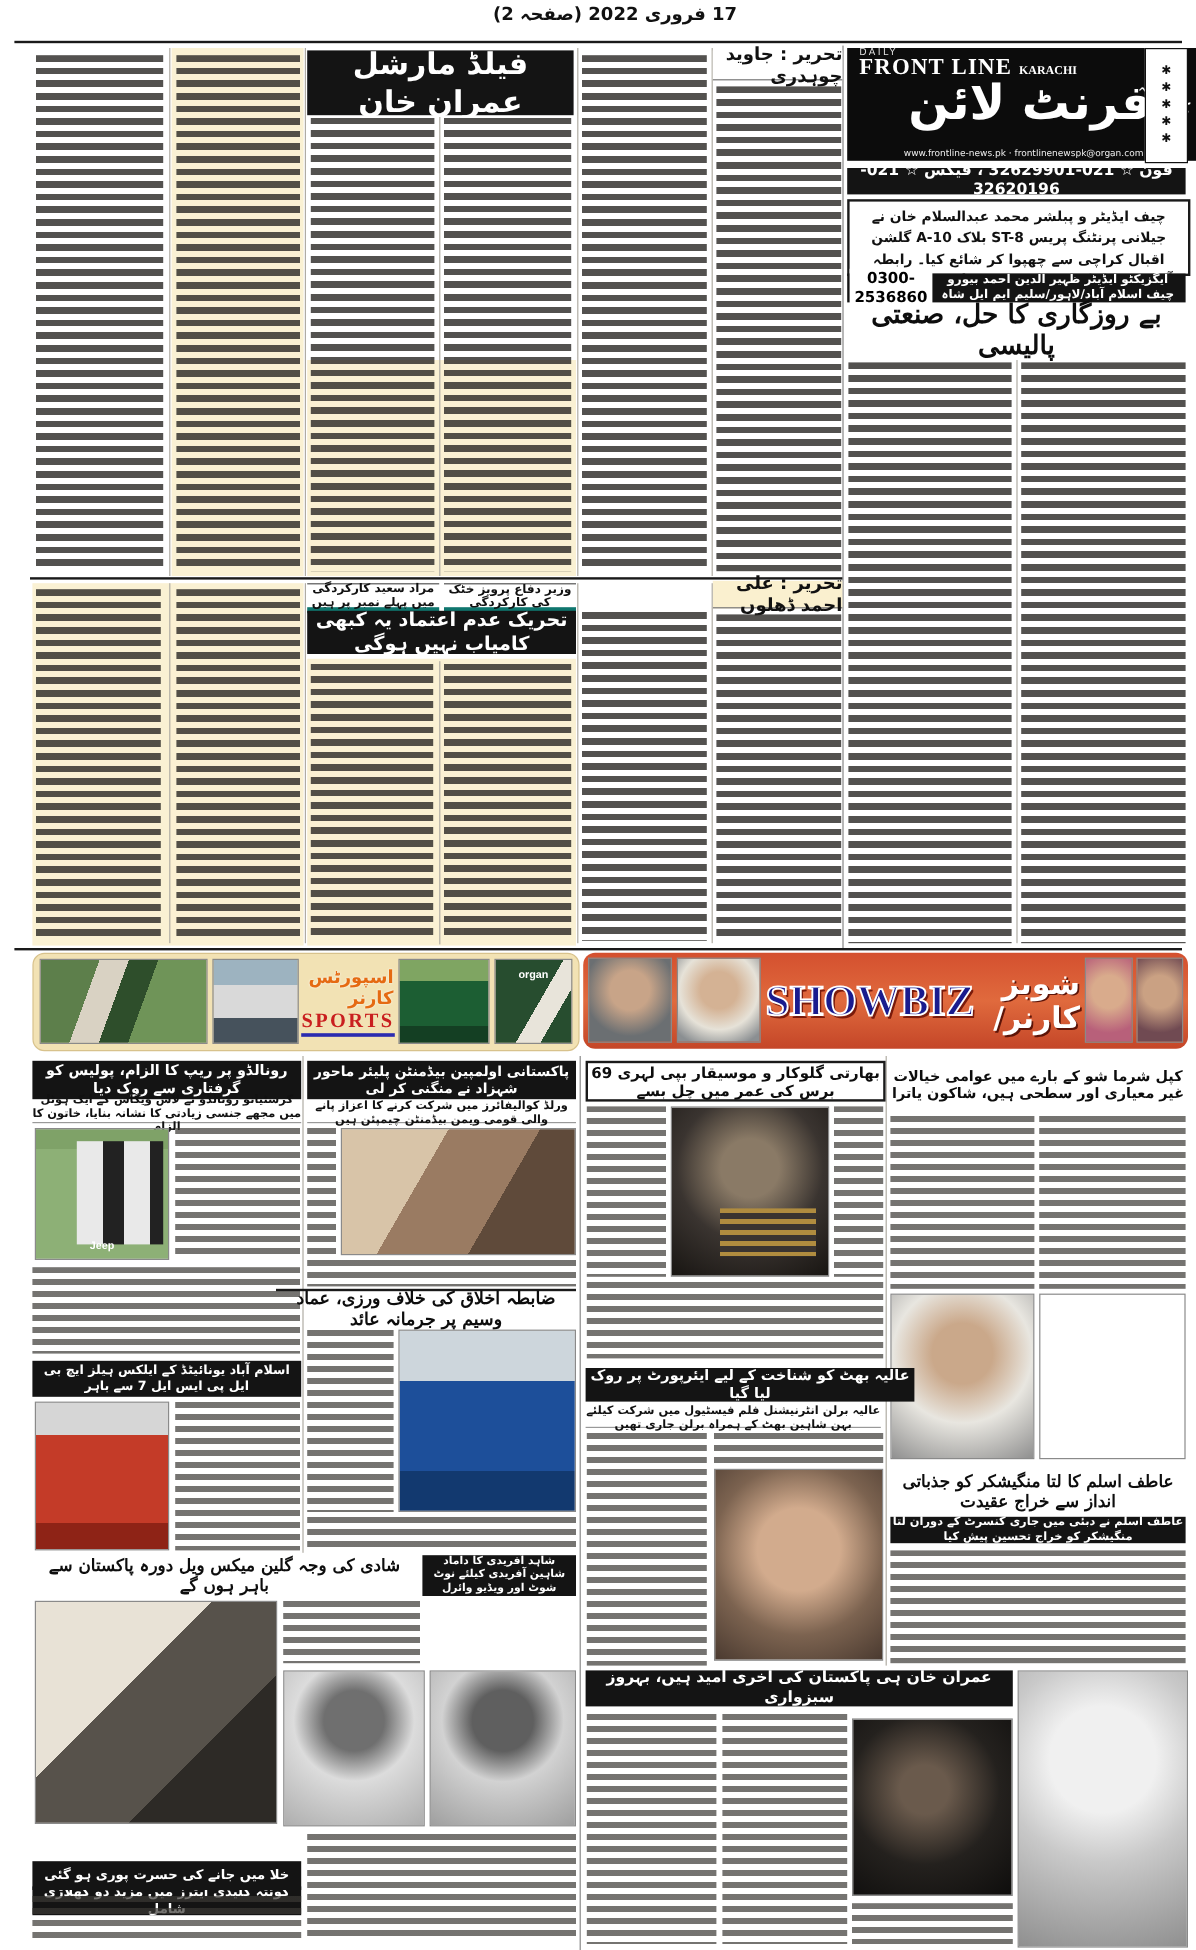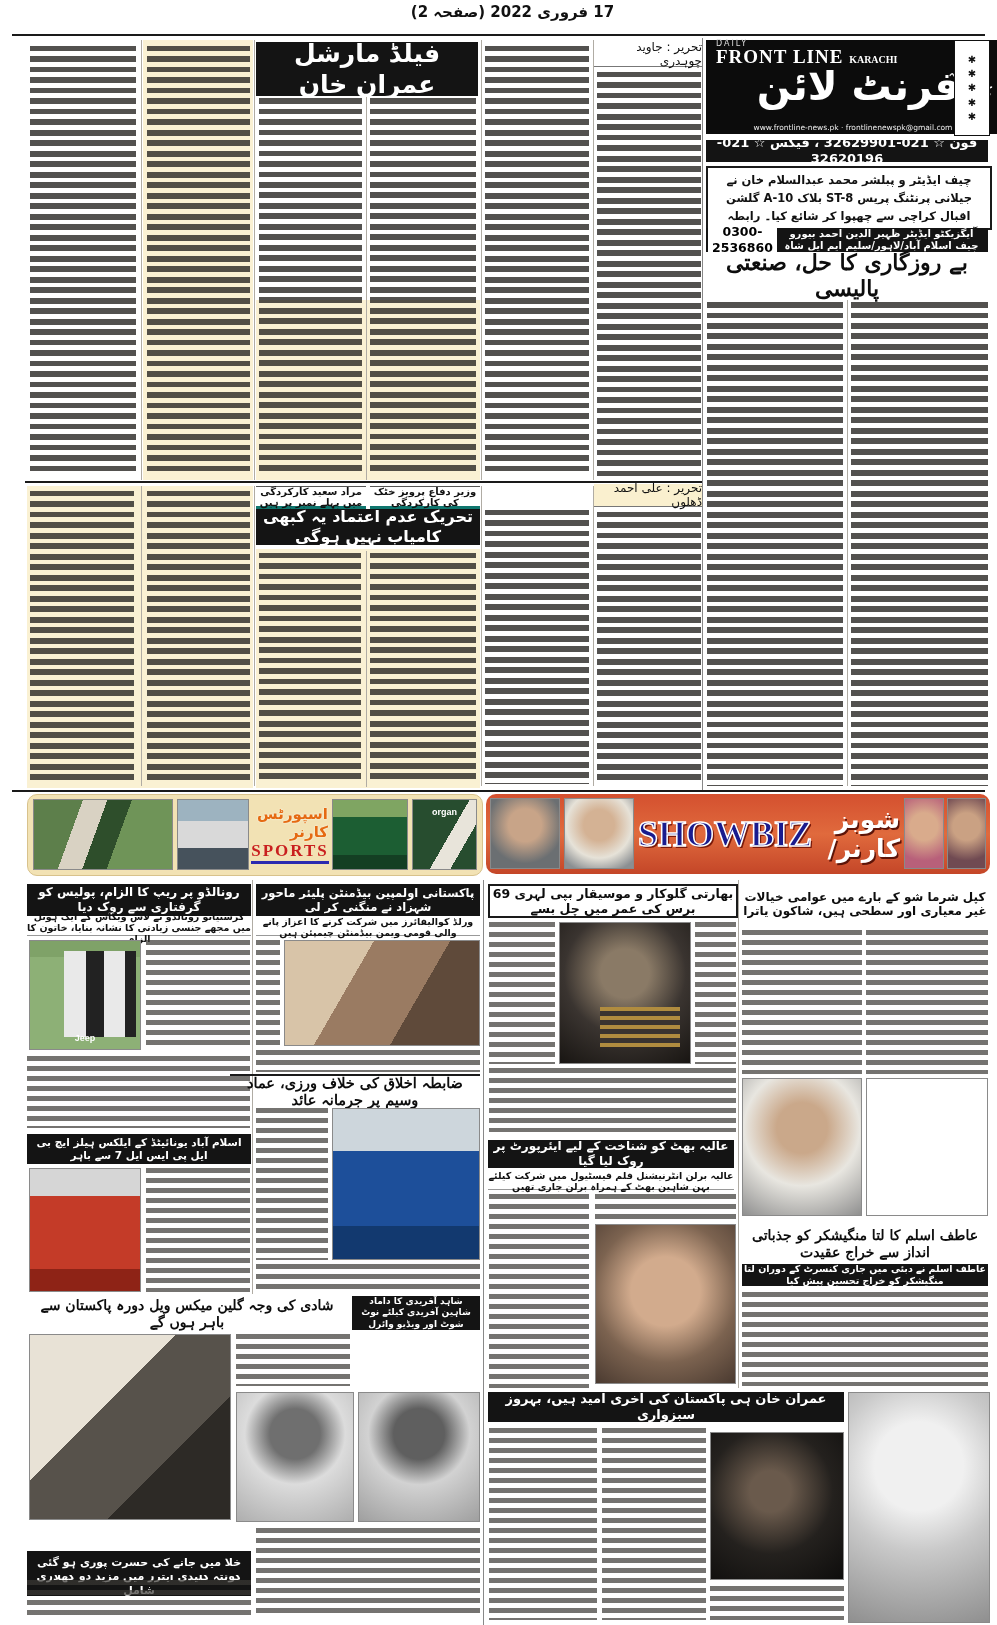--- a/index.html
+++ b/index.html
@@ -13,22 +13,22 @@
   .sim.f{background-image:repeating-linear-gradient(180deg,
         rgba(40,38,35,0.80) 0 5.5px, rgba(40,38,35,0.0) 5.5px 10.5px);}
   .cream{position:absolute;background:#faf1d3;}
   .vr{position:absolute;width:1px;background:#b0aca4;}
   .hr{position:absolute;background:#1a1a1a;}
   .bar{position:absolute;background:#141414;color:#fff;display:flex;align-items:center;
        justify-content:center;text-align:center;font-weight:700;direction:rtl;line-height:1.25;}
   .headline{position:absolute;color:#0d0d0d;font-weight:700;direction:rtl;display:flex;
        align-items:center;justify-content:center;text-align:center;line-height:1.2;}
   .boxed{border:2px solid #1a1a1a;background:#fff;}
-  .byline{position:absolute;font-weight:400;direction:rtl;display:flex;align-items:center;
-       justify-content:center;font-size:12px;border-bottom:1px solid #777;background:#fff;}
+  .byline{position:absolute;font-weight:700;direction:rtl;display:flex;align-items:center;
+       justify-content:center;font-size:15px;border-bottom:1px solid #777;background:#fff;}
   .photo{position:absolute;overflow:hidden;display:flex;align-items:flex-end;justify-content:center;
        border:1px solid #8a8a8a;box-sizing:border-box;}
   .photo .tag{font-size:9px;color:#fff;font-weight:700;margin-bottom:6px;
        font-family:"Liberation Sans",sans-serif;}
   
   .logo{position:absolute;background:#0c0c0c;color:#fff;padding-left:48px;}
   .logo .en{position:absolute;left:10px;top:6px;font-family:"Liberation Serif",serif;
        font-weight:700;font-size:19px;letter-spacing:1px;white-space:nowrap;}
   .logo .en small{font-size:10px;letter-spacing:0;}
   .logo .daily{position:absolute;left:10px;top:-1px;font-size:8px;letter-spacing:2px;color:#ddd;}
@@ -86,21 +86,21 @@
 
   <div class="logo" style="left:706px;top:40px;width:246px;height:94px;">
     <span class="daily">DAILY</span>
     <span class="en">
       <span>FRONT LINE</span> <small>KARACHI</small>
     </span>
     <span class="tagline u">روزنامہ</span>
     <span class="ur u">فرنٹ لائن</span>
     <span class="city u">کراچی</span>
     <span class="web">
-      <span>www.frontline-news.pk</span> · <span>frontlinenewspk@gmail.com</span>
+      <span>www.frontline-news.pk</span> · <span>frontlinenewspk@organ.com</span>
     </span>
   </div>
   <div class="stars" style="left:954px;top:40px;width:34px;height:94px;writing-mode:vertical-rl;">✱ ✱ ✱ ✱ ✱</div>
 
   <div class="bar" style="left:706px;top:140px;width:282px;height:22px;font-size:13px;">فون ☆ 021-32629901 ، فیکس ☆ 021-32620196</div>
 
   <div class="abs u boxed" style="left:706px;top:166px;width:274px;height:52px;padding:4px;
        font-size:11.5px;font-weight:700;text-align:center;line-height:1.55;">چیف ایڈیٹر و پبلشر محمد عبدالسلام خان نے جیلانی پرنٹنگ پریس ST-8 بلاک 10-A گلشن اقبال کراچی سے چھپوا کر شائع کیا۔ رابطہ آفس RB-3/23/1 دین محمد وفائی روڈ کراچی</div>
 
   <div class="bar" style="left:706px;top:228px;width:282px;height:24px;font-size:10px;justify-content:space-between;padding:0 2px;box-sizing:border-box;">
@@ -212,21 +212,21 @@
   </div>
   <div class="sim" style="left:695px;top:922px;width:41px;height:142px;"></div>
   <div class="sim" style="left:489px;top:1068px;width:247px;height:64px;"></div>
 
   <div class="headline" style="left:742px;top:884px;width:246px;height:40px;font-size:12px;">کپل شرما شو کے بارے میں عوامی خیالات غیر معیاری اور سطحی ہیں، شاکون یاترا</div>
   <div class="sim" style="left:742px;top:930px;width:120px;height:144px;"></div>
   <div class="sim" style="left:866px;top:930px;width:122px;height:144px;"></div>
   <div class="photo" style="left:742px;top:1078px;width:120px;height:138px;background:radial-gradient(circle at 50% 36%,#caa88a 0 24%,#e8e6e0 55%,#8f8f8f 100%);"></div>
   <div class="photo" style="left:866px;top:1078px;width:122px;height:138px;background:radial-gradient(circle at 45% 34%,#d0a field 0,#d0ae8e 24%,#4a4742 60%,#2b2926 100%);"></div>
 
-  <div class="bar" style="left:488px;top:1140px;width:246px;height:28px;font-size:12px;">عالیہ بھٹ کو شناخت کے لیے ایئرپورٹ پر روک لیا گیا</div>
+  <div class="bar" style="left:488px;top:1140px;width:274px;height:28px;font-size:12px;">عالیہ بھٹ کو شناخت کے لیے ایئرپورٹ پر روک لیا گیا</div>
   <div class="sub" style="left:488px;top:1172px;width:246px;height:17px;">عالیہ برلن انٹرنیشنل فلم فیسٹیول میں شرکت کیلئے بہن شاہین بھٹ کے ہمراہ برلن جاری تھیں</div>
   <div class="sim" style="left:489px;top:1194px;width:100px;height:194px;"></div>
   <div class="sim" style="left:595px;top:1194px;width:141px;height:26px;"></div>
   <div class="photo" style="left:595px;top:1224px;width:141px;height:160px;background:radial-gradient(circle at 50% 42%,#d2ab8d 0 30%,#7c6350 62%,#4a3a30 100%);"></div>
 
   <div class="headline" style="left:742px;top:1228px;width:246px;height:32px;font-size:14px;font-family:'DejaVu Serif',serif;">عاطف اسلم کا لتا منگیشکر کو جذباتی انداز سے خراج عقیدت</div>
   <div class="bar" style="left:742px;top:1264px;width:246px;height:22px;font-size:9.5px;">عاطف اسلم نے دبئی میں جاری کنسرٹ کے دوران لتا منگیشکر کو خراج تحسین پیش کیا</div>
   <div class="sim" style="left:742px;top:1292px;width:246px;height:94px;"></div>
 
   <div class="bar" style="left:488px;top:1392px;width:356px;height:30px;font-size:13px;">عمران خان ہی پاکستان کی آخری امید ہیں، بہروز سبزواری</div>

